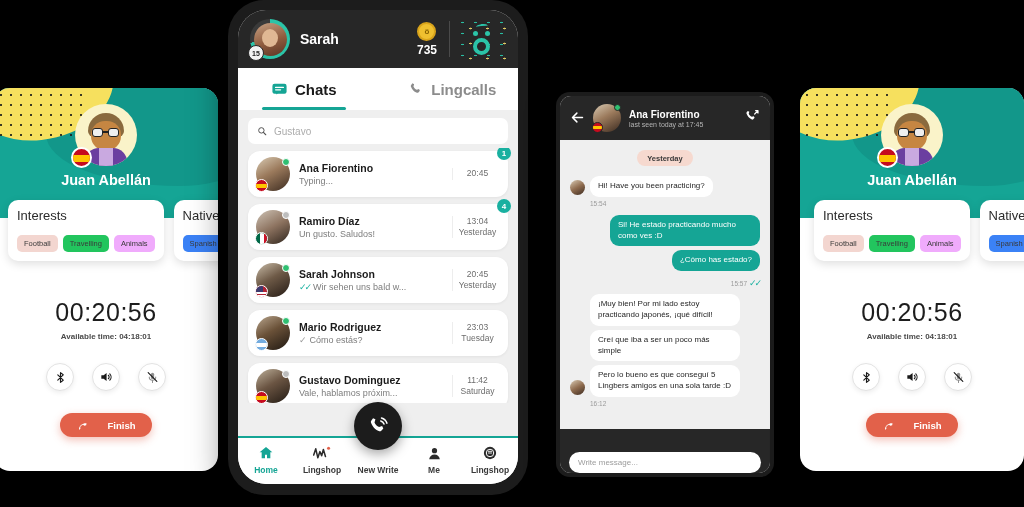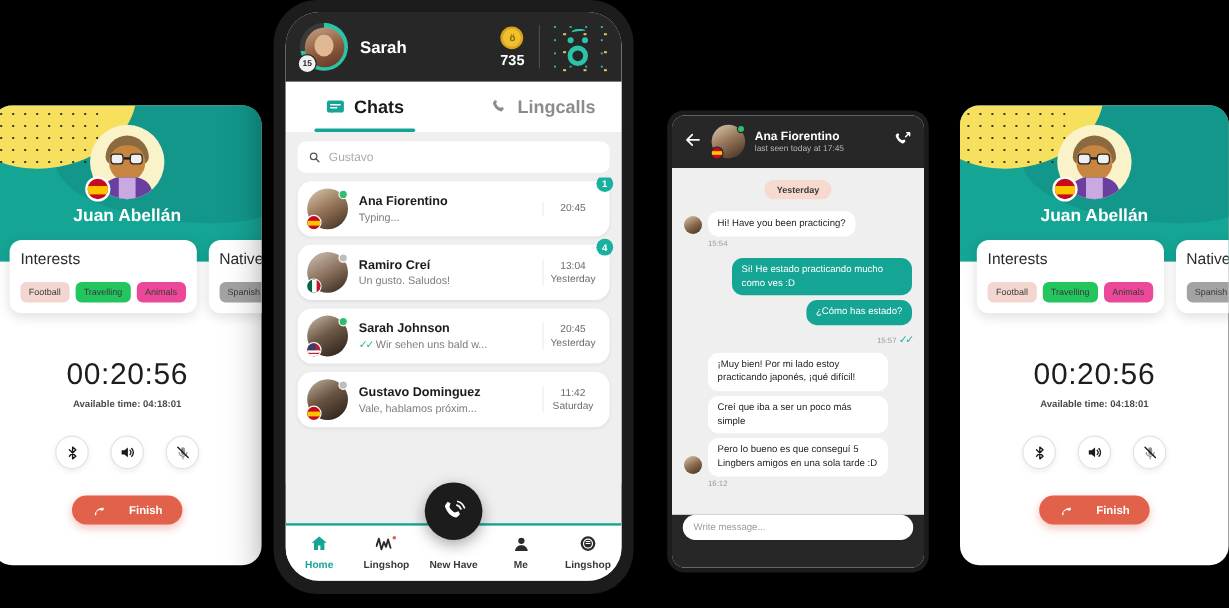--- a/index.html
+++ b/index.html
@@ -88,22 +88,22 @@
     background: #fff; border-radius: 10px;
     padding: 8px 9px 9px 9px;
     box-shadow: 0 3px 10px rgba(0,0,0,.13);
     flex: 0 0 auto;
   }
   .chip-card-title { font-size: 13px; font-weight: normal; color:#2b2b2b; margin-bottom:12px; }
   .chip-row { display: flex; gap: 5px; }
   .chip { font-size: 7.5px; padding: 4px 7px; border-radius: 5px; white-space: nowrap; color:#3a3a3a; }
   .chip-football { background:#F3D6D0; }
   .chip-travelling { background:#22c55e; }
-  .chip-animals { background:#ec4899; }
-  .chip-spanish { background:#a3a3a3; }
+  .chip-animals { background:#f0abfc; }
+  .chip-spanish { background:#3b82f6; }
 
   .pc-timer { position:absolute; left:0; right:0; top:210px; text-align:center; font-size:25px; color:#1d1d1d; letter-spacing:.5px; }
   .pc-avail { position:absolute; left:0; right:0; top:244px; text-align:center; font-size:8px; color:#4a4a4a; font-weight:bold; }
 
   .pc-controls { position:absolute; left:0; right:0; top:275px; display:flex; justify-content:center; gap:18px; }
   .ctl-btn {
     width: 28px; height: 28px; border-radius: 50%;
     background: #fff; border: 1px solid #E3E3E3;
     display:flex; align-items:center; justify-content:center;
     box-shadow: 0 2px 5px rgba(0,0,0,.07);
@@ -279,21 +279,21 @@
     background:#fff; border-radius:9px; padding:5px 8px;
     font-size:8px; color:#1f1f1f; line-height:1.35; max-width:150px;
   }
   .bubble.out { background:#15A595; color:#fff; }
   .row-out { display:flex; flex-direction:column; align-items:flex-end; gap:4px; }
   .ts { font-size:6.5px; color:#9a9a9a; margin-top:3px; }
   .ts.right { text-align:right; }
   .ts-wrap-in { padding-left:20px; }
   .cp-footer {
     position:absolute; left:0; right:0; bottom:0; height:44px;
-    background:#272727; display:flex; align-items:flex-start; padding: 0 9px;
+    background:#272727; display:flex; align-items:flex-end; padding: 0 9px;
   }
   .cp-input {
     flex:1; height:21px; border-radius:11px; background:#fff;
     display:flex; align-items:center; padding:0 9px;
     font-size:8px; color:#9c9c9c;
   }
 </style>
 </head>
 <body>
 
@@ -448,21 +448,21 @@
         <div class="chat-row">
           <div class="cr-av-wrap">
             <div class="cr-av" style="background:linear-gradient(150deg,#CFC4B6 0%,#8D7360 50%,#2E241C 100%)"></div>
             <div class="cr-online" style="background:#BDBDBD"></div>
             <div class="cr-flag" style="background:#006847">
               <div style="position:absolute;left:4px;top:0;width:4px;height:100%;background:#fff"></div>
               <div style="position:absolute;left:8px;top:0;width:5px;height:100%;background:#CE1126"></div>
             </div>
           </div>
           <div class="cr-texts">
-            <div class="cr-name">Ramiro Creí</div>
+            <div class="cr-name">Ramiro Díaz</div>
             <div class="cr-msg">
                 <span>Un gusto. Saludos!</span>
               </div>
           </div>
           <div class="cr-time">
             <div>13:04</div>
               <div>Yesterday</div>
           </div>
           <div class="cr-badge">4</div>
         </div>
@@ -483,20 +483,40 @@
               <span class="tick">✓✓</span>
               <span>Wir sehen uns bald w...</span>
             </div>
           </div>
           <div class="cr-time">
             <div>20:45</div>
               <div>Yesterday</div>
           </div>
         </div>
 
+        <div class="chat-row">
+          <div class="cr-av-wrap">
+            <div class="cr-av" style="background:linear-gradient(150deg,#B9A68E 0%,#6A5138 45%,#1E1711 100%)"></div>
+            <div class="cr-online" style="background:#2FBF71"></div>
+            <div class="cr-flag" style="background:#74ACDF">
+              <div style="position:absolute;left:0;top:4px;width:100%;height:4px;background:#fff"></div>
+            </div>
+          </div>
+          <div class="cr-texts">
+            <div class="cr-name">Mario Rodriguez</div>
+            <div class="cr-msg">
+              <span class="tick-gray">✓</span>
+              <span>Cómo estás?</span>
+            </div>
+          </div>
+          <div class="cr-time">
+            <div>23:03</div>
+              <div>Tuesday</div>
+          </div>
+        </div>
 
         <div class="chat-row">
           <div class="cr-av-wrap">
             <div class="cr-av" style="background:linear-gradient(150deg,#BFB29C 0%,#6B5543 45%,#221A13 100%)"></div>
             <div class="cr-online" style="background:#BDBDBD"></div>
             <div class="cr-flag" style="background:#C60B1E">
               <div style="position:absolute;left:0;top:3.5px;width:100%;height:4px;background:#FFC400"></div>
             </div>
           </div>
           <div class="cr-texts">
@@ -533,21 +553,21 @@
           <div class="nav-ico">
             <svg width="18" height="16" viewBox="0 0 26 20">
                 <path d="M1 13l3-9 3 13 3-9 2.5 6 2.5-9 3 10" fill="none" stroke="#2b2b2b" stroke-width="2.2" stroke-linecap="round" stroke-linejoin="round"></path>
                 <circle cx="22.5" cy="3" r="2.2" fill="#E2614A"></circle>
               </svg>
           </div>
           <span>Lingshop</span>
         </div>
         <div class="nav-item spacer">
           <div class="nav-ico"></div>
-          <span>New Have</span>
+          <span>New Write</span>
         </div>
         <div class="nav-item">
           <div class="nav-ico">
             <svg width="15" height="15" viewBox="0 0 24 24">
                 <circle cx="12" cy="7.5" r="4.2" fill="#2b2b2b"></circle>
                 <path d="M3.5 21c.6-5 4.3-7.5 8.5-7.5s7.9 2.5 8.5 7.5z" fill="#2b2b2b"></path>
               </svg>
           </div>
           <span>Me</span>
         </div>

